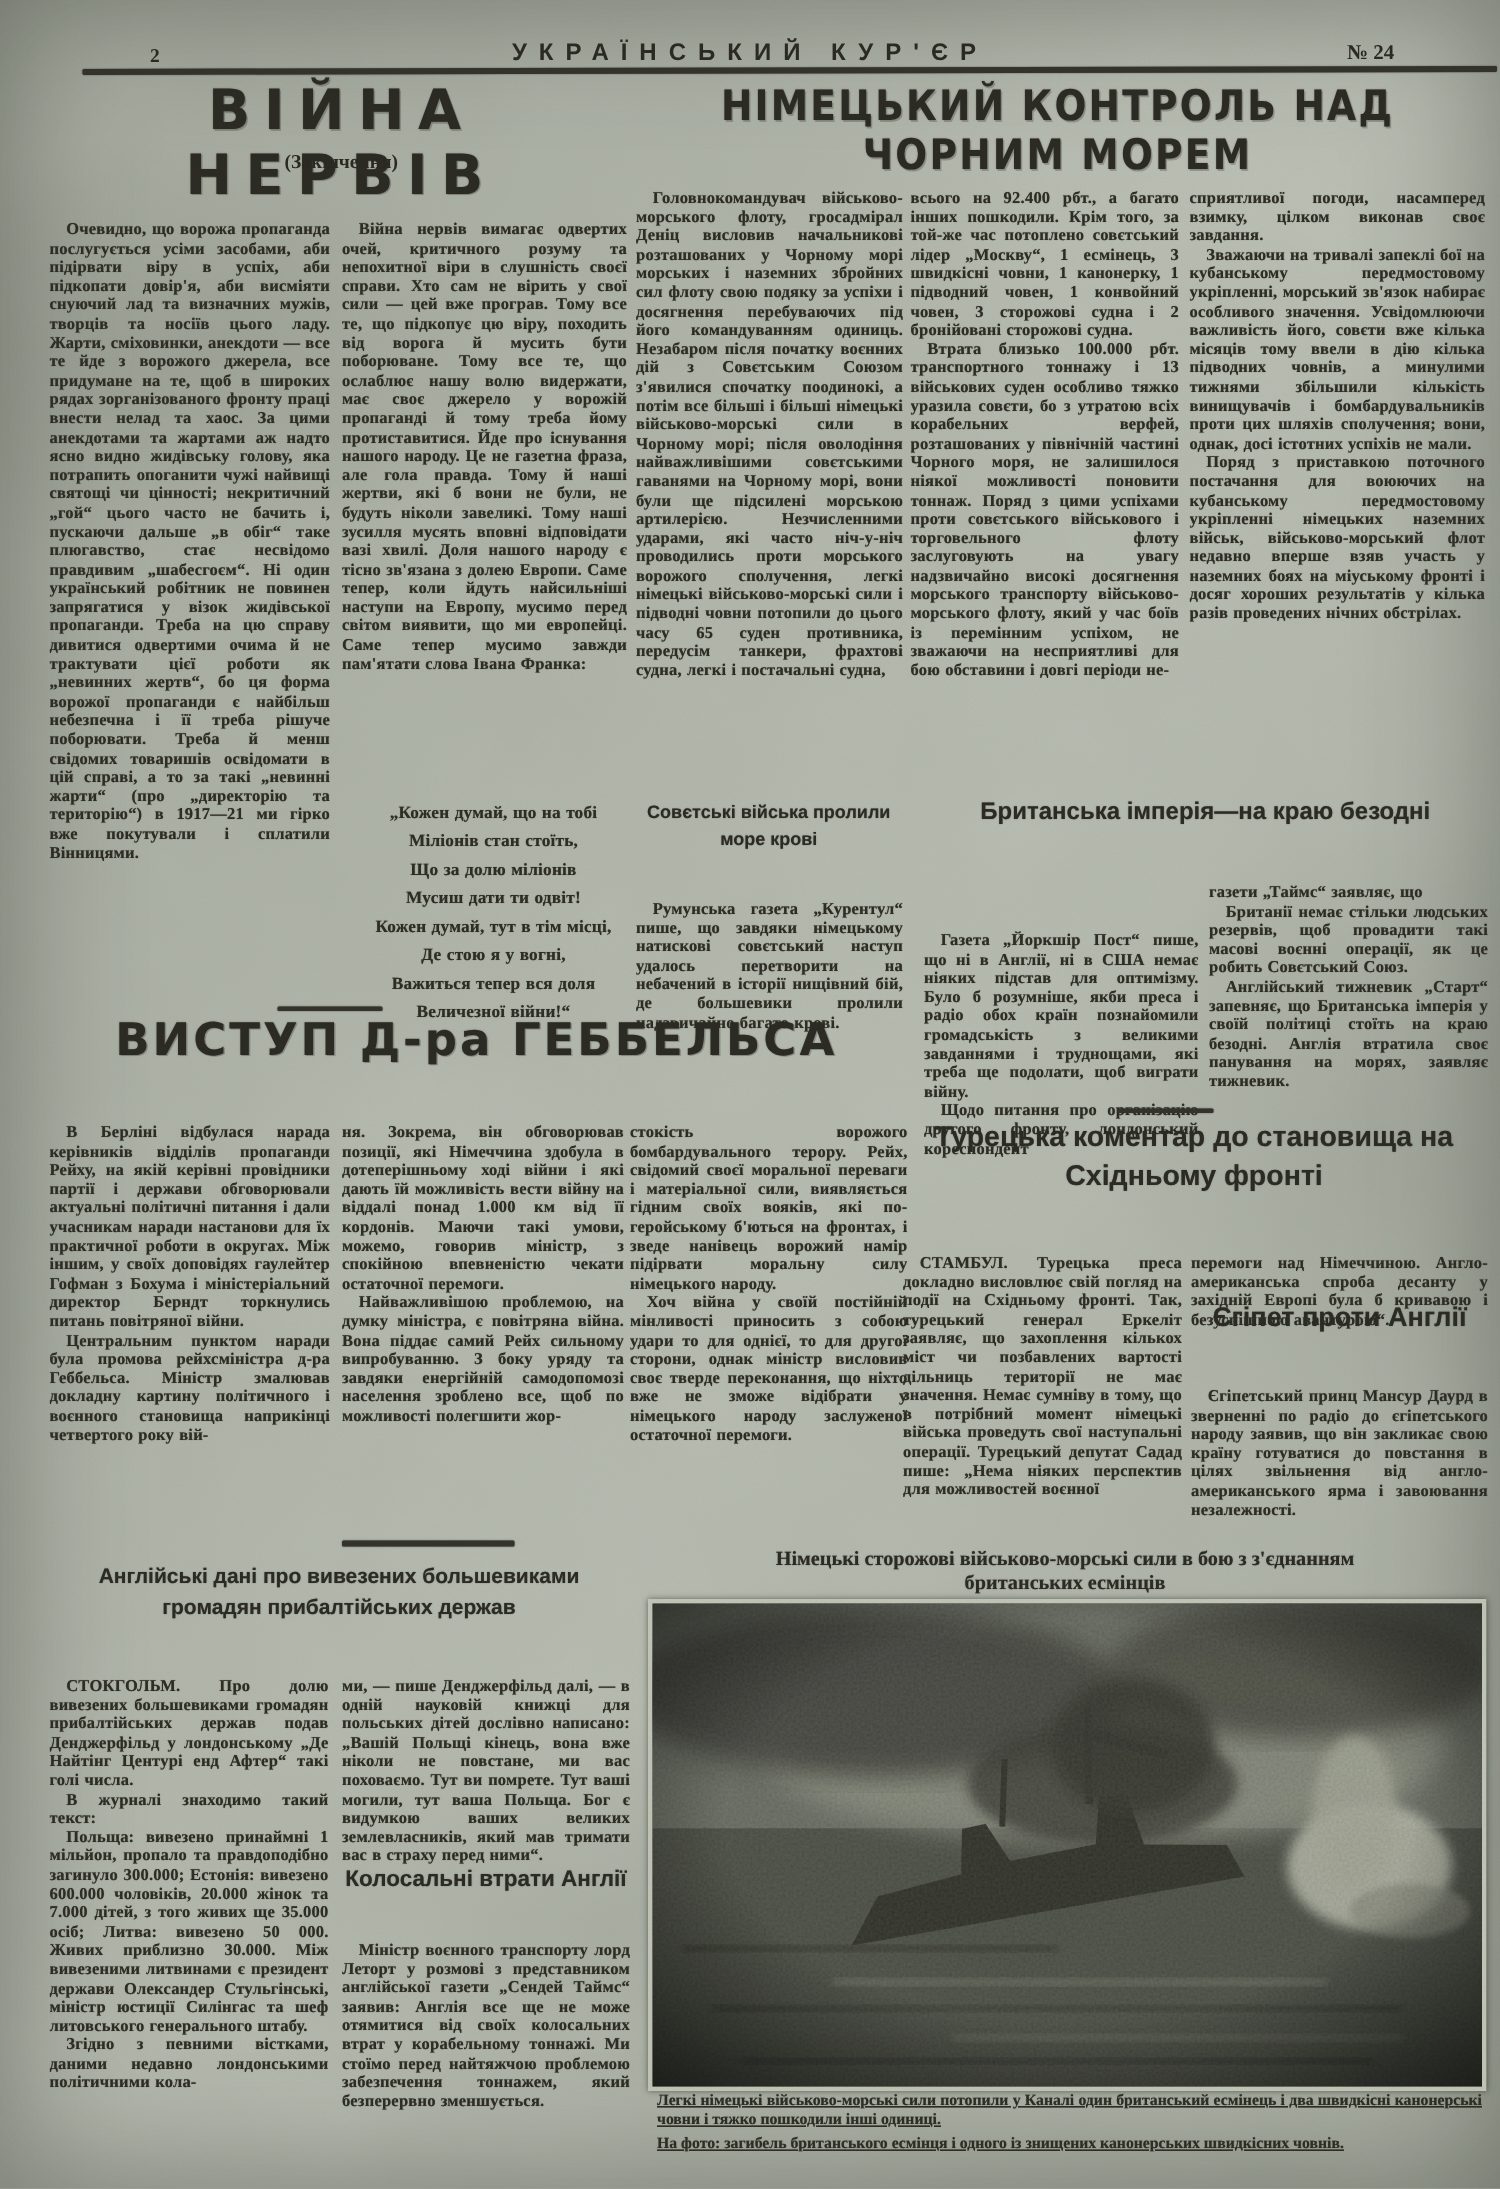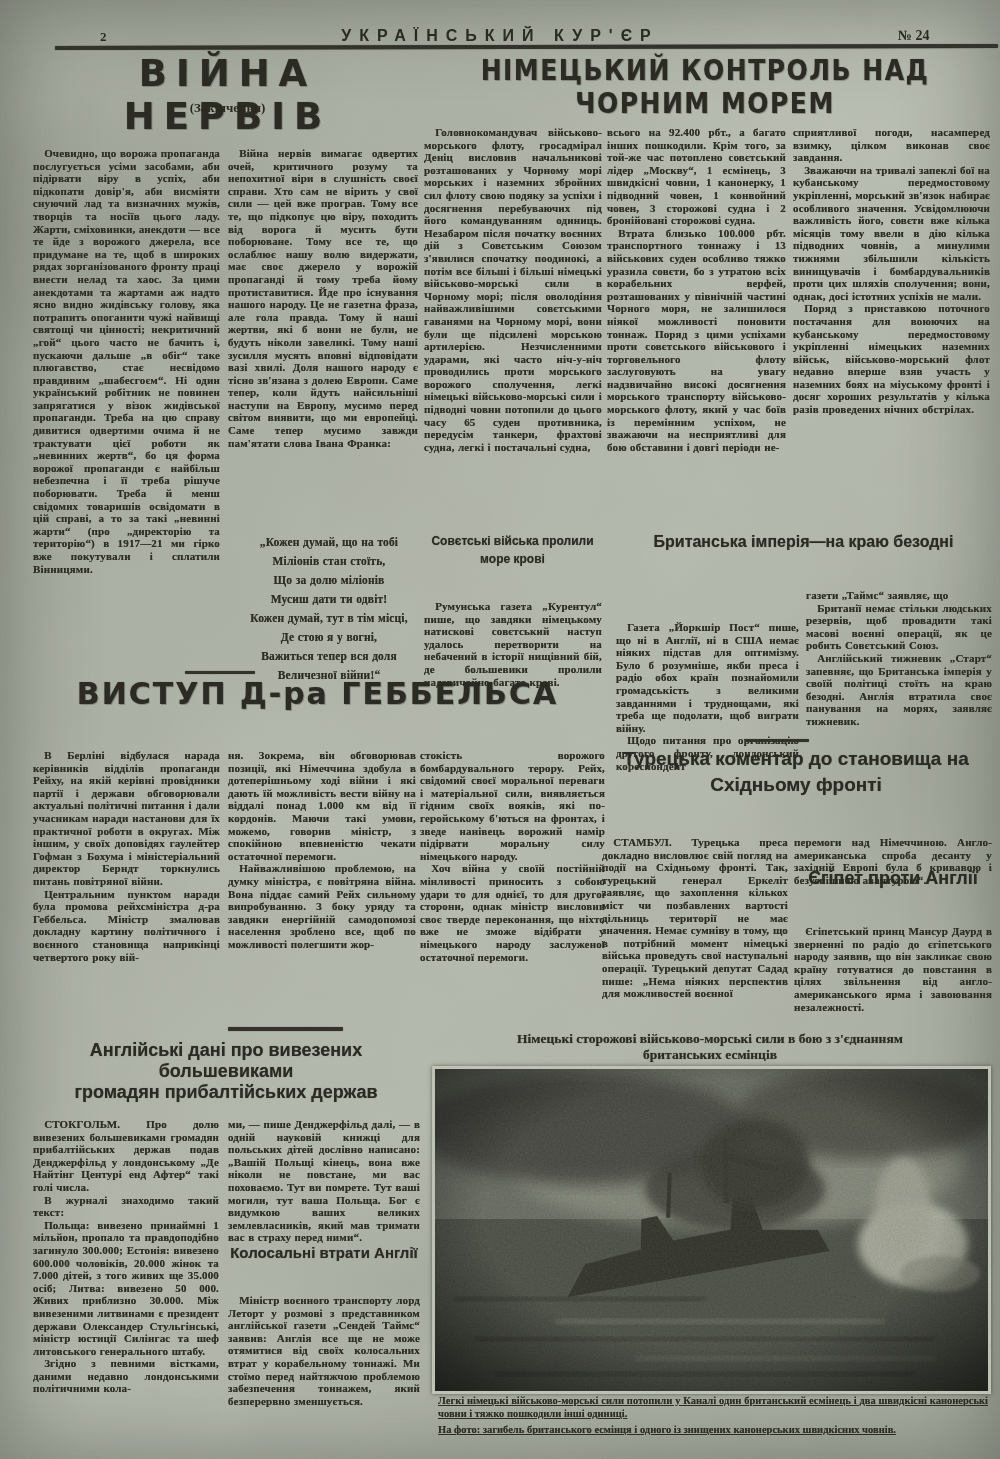--- a/index.html
+++ b/index.html
@@ -85,21 +85,21 @@
  Хоч війна у своїй постійній мінливості приносить з собою удари то для однієї, то для другої сторони, однак міністр висловив своє тверде переконання, що ніхто вже не зможе відібрати у німецького народу заслуженої остаточної перемоги.</div>
   <div class="rule" style="left:228px;top:1027px;width:115px;height:3.5px;"></div>
 
   <div class="h-sub" style="left:600px;width:392px;top:746px;font-size:19px;line-height:26px;">Турецька коментар до становища на Східньому фронті</div>
   <div class="col" style="left:602px;top:808px;width:186px;height:216px;"> СТАМБУЛ. Турецька преса докладно висловлює свій погляд на події на Східньому фронті. Так, турецький генерал Еркеліт заявляє, що захоплення кількох міст чи позбавлених вартості дільниць території не має значення. Немає сумніву в тому, що в потрібний момент німецькі війська проведуть свої наступальні операції. Турецький депутат Садад пише: „Нема ніяких перспектив для можливостей воєнної</div>
   <div class="col" style="left:794px;top:808px;width:198px;height:54px;">перемоги над Німеччиною. Англо-американська спроба десанту у західній Европі була б кривавою і безуспішною авантурою“.</div>
 
   <div class="h-sub" style="left:794px;width:198px;top:868px;font-size:18px;">Єгіпет проти Англії</div>
   <div class="col" style="left:794px;top:897px;width:198px;height:128px;"> Єгіпетський принц Мансур Даурд в зверненні по радіо до єгіпетського народу заявив, що він закликає свою країну готуватися до повстання в цілях звільнення від англо-американського ярма і завоювання незалежності.</div>
 
-  <div class="h-sub" style="left:30px;width:392px;top:1040px;font-size:18px;line-height:21px;">Англійські дані про вивезених большевиками
+  <div class="h-sub" style="left:30px;width:392px;top:1040px;font-size:14px;line-height:21px;">Англійські дані про вивезених большевиками
 громадян прибалтійських держав</div>
   <div class="col" style="left:33px;top:1090px;width:186px;height:358px;"> СТОКГОЛЬМ. Про долю вивезених большевиками громадян прибалтійських держав подав Денджерфільд у лондонському „Де Найтінг Центурі енд Афтер“ такі голі числа.
  В журналі знаходимо такий текст:
  Польща: вивезено принаймні 1 мільйон, пропало та правдоподібно загинуло 300.000; Естонія: вивезено 600.000 чоловіків, 20.000 жінок та 7.000 дітей, з того живих ще 35.000 осіб; Литва: вивезено 50 000. Живих приблизно 30.000. Між вивезеними литвинами є президент держави Олександер Стульгінські, міністр юстиції Силінгас та шеф литовського генерального штабу.
  Згідно з певними вістками, даними недавно лондонськими політичними кола-</div>
   <div class="col" style="left:228px;top:1090px;width:192px;height:152px;">ми, — пише Денджерфільд далі, — в одній науковій книжці для польських дітей дослівно написано: „Вашій Польщі кінець, вона вже ніколи не повстане, ми вас поховаємо. Тут ви помрете. Тут ваші могили, тут ваша Польща. Бог є видумкою ваших великих землевласників, який мав тримати вас в страху перед ними“.</div>
   <div class="h-sub" style="left:228px;width:192px;top:1244px;font-size:15px;">Колосальні втрати Англії</div>
   <div class="col" style="left:228px;top:1266px;width:192px;height:182px;"> Міністр воєнного транспорту лорд Леторт у розмові з представником англійської газети „Сендей Таймс“ заявив: Англія все ще не може отямитися від своїх колосальних втрат у корабельному тоннажі. Ми стоїмо перед найтяжчою проблемою забезпечення тоннажем, який безперервно зменшується.</div>
 
   <div class="h-sub" style="left:430px;width:560px;top:1031px;font-size:13.5px;line-height:16px;font-family:'Liberation Serif',serif;">Німецькі сторожові військово-морські сили в бою з з'єднанням

